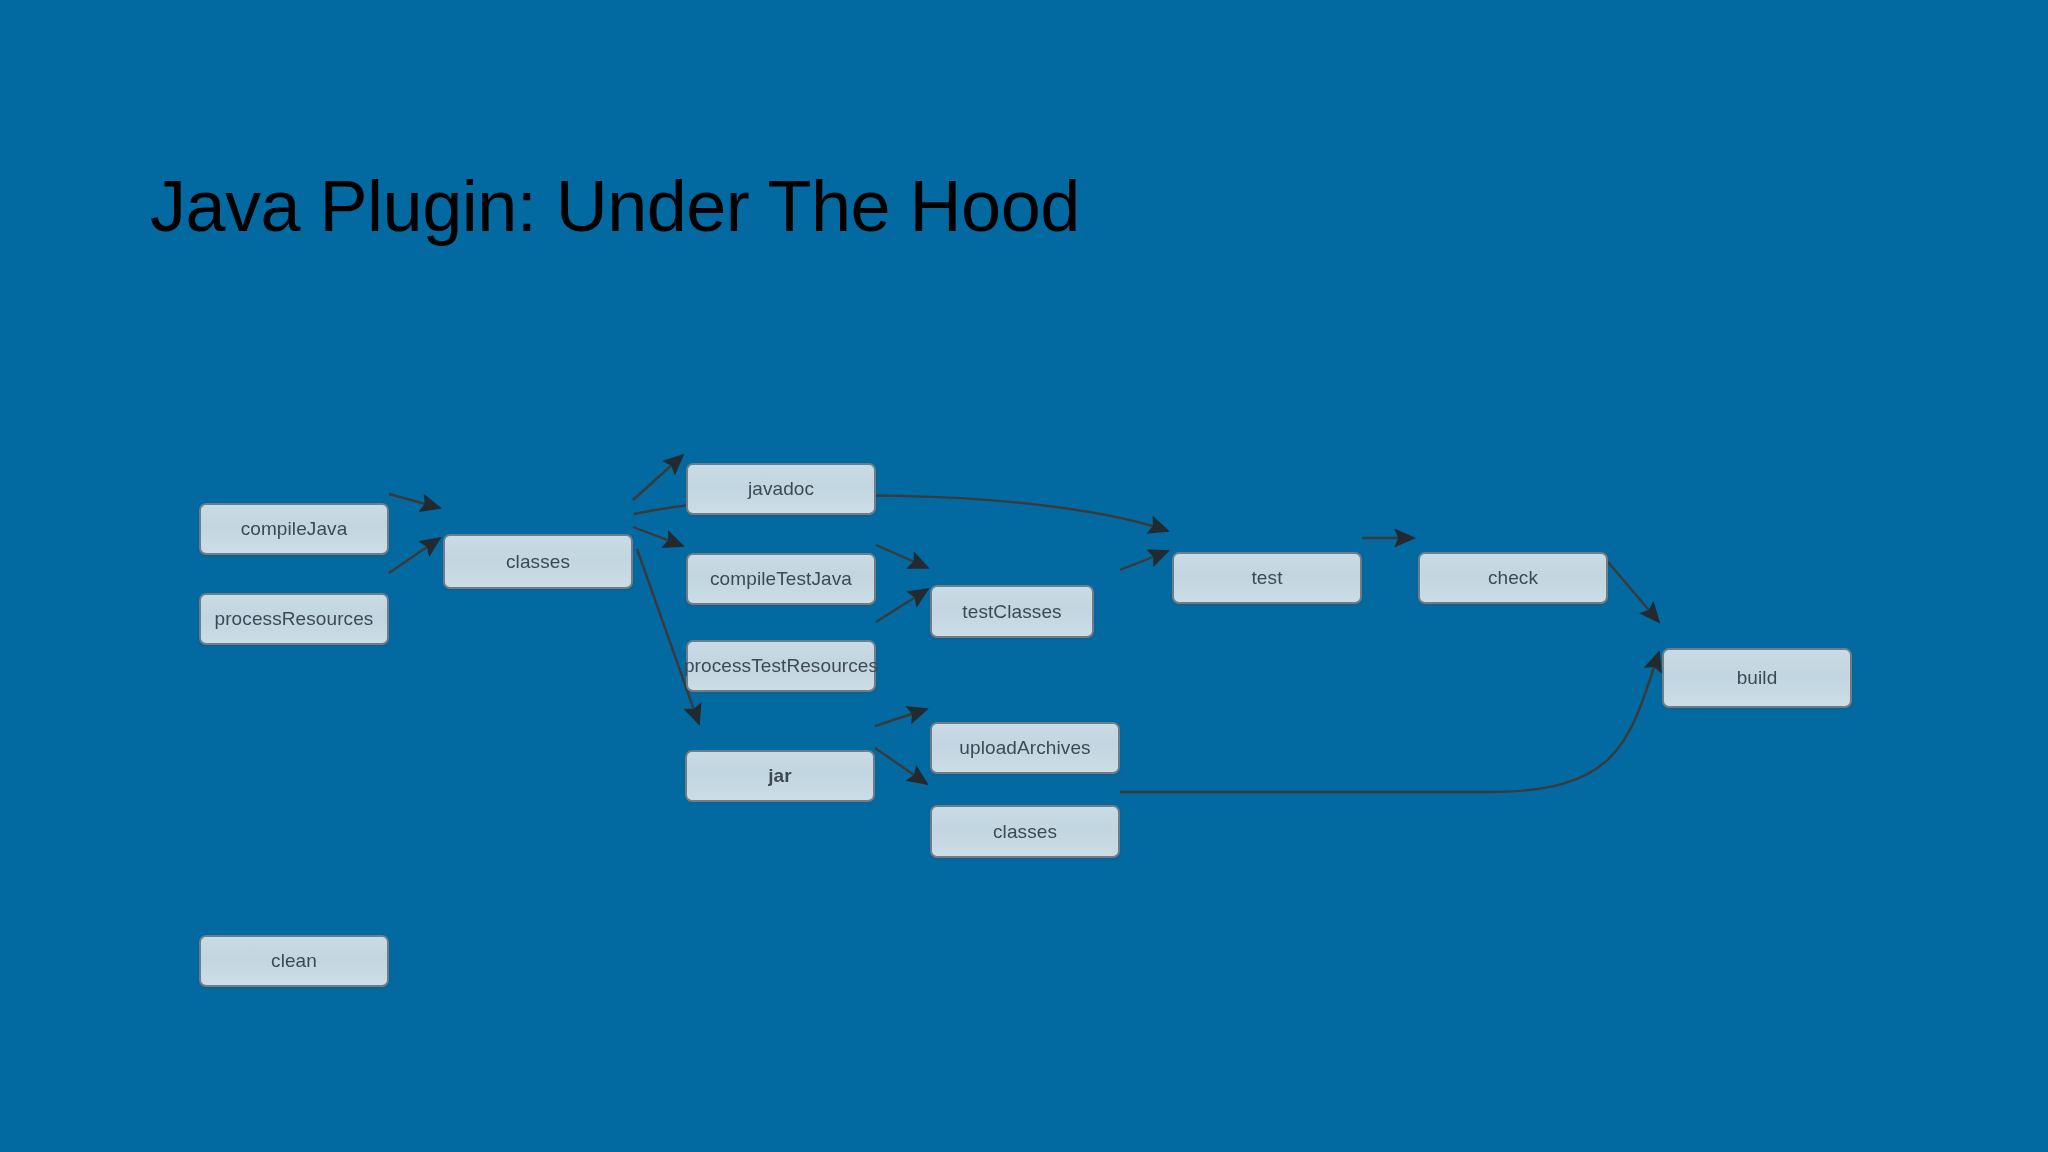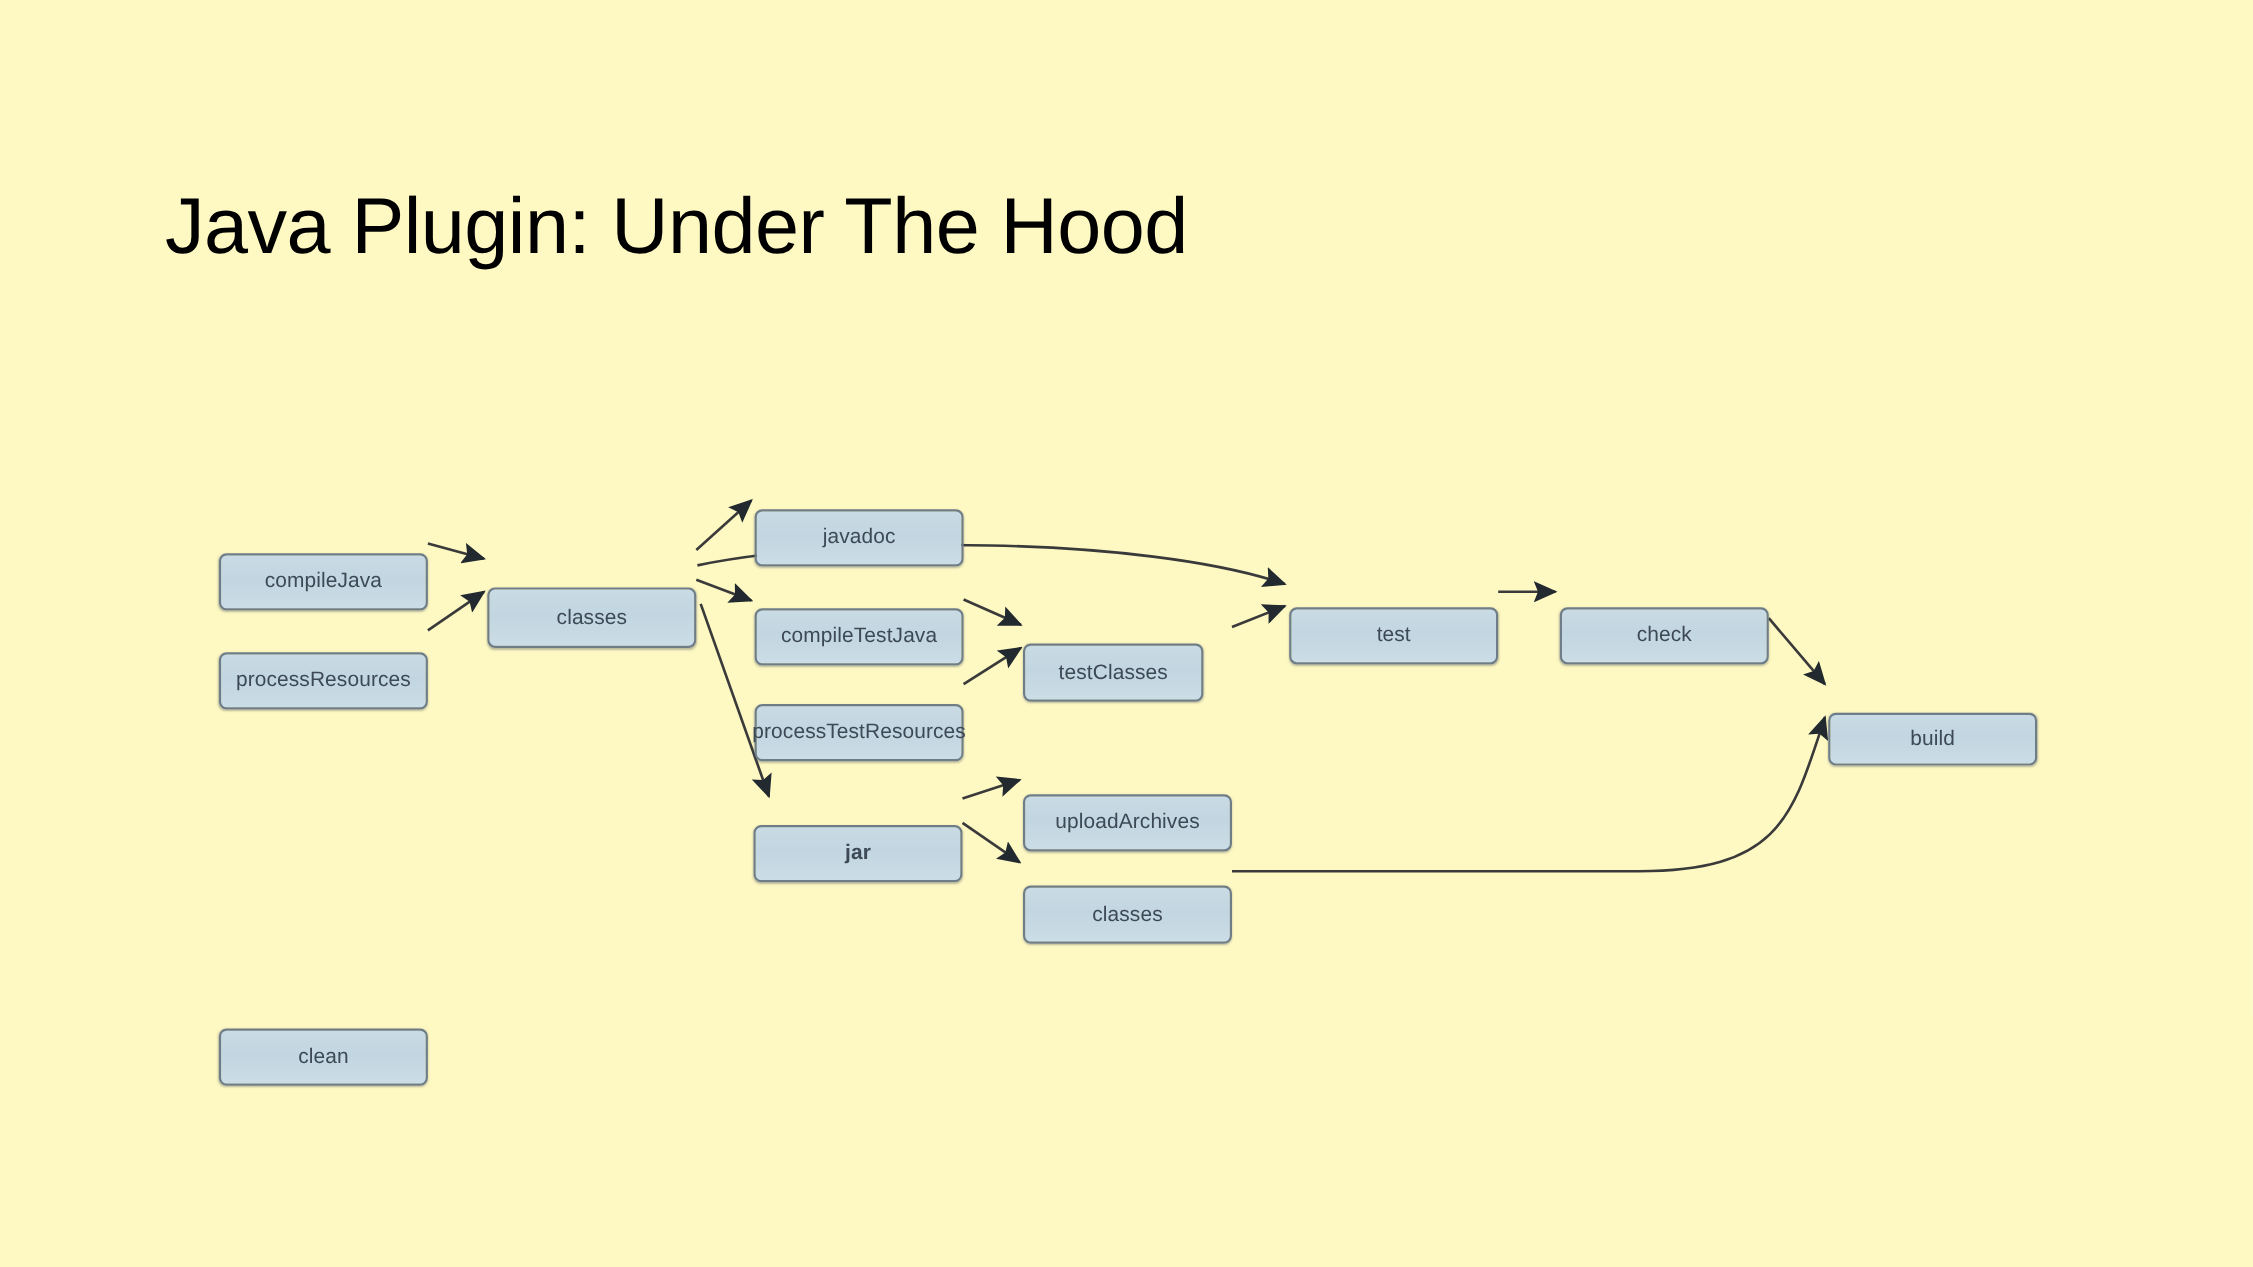--- a/index.html
+++ b/index.html
@@ -12,21 +12,21 @@
     height: 1152px;
     position: relative;
     overflow: hidden;
     font-family: "Liberation Sans", sans-serif;
   }
   #slide {
     position: absolute;
     inset: 0;
     width: 2048px;
     height: 1152px;
-    background: #fef9c3;
+    background: #0369a1;
   }
   #slide-title {
     position: absolute;
     left: 150px;
     top: 118px;
     font-size: 72px;
     line-height: 1.12;
     font-weight: 400;
     color: #000000;
     letter-spacing: -0.5px;
@@ -159,21 +159,21 @@
     </div>
 
     <div class="node" style="left:1418px; top:512px; width:190px; height:52px;">
       <span class="node-label">check</span>
     </div>
 
     <div class="node" style="left:1172px; top:512px; width:190px; height:52px;">
       <span class="node-label">test</span>
     </div>
 
-    <div class="node" style="left:1662px; top:608px; width:190px; height:48px;">
+    <div class="node" style="left:1662px; top:608px; width:190px; height:60px;">
       <span class="node-label">build</span>
     </div>
 
     <div class="node" style="left:199px; top:895px; width:190px; height:52px;">
       <span class="node-label">clean</span>
     </div>
 
   </div>
 </div>
 

